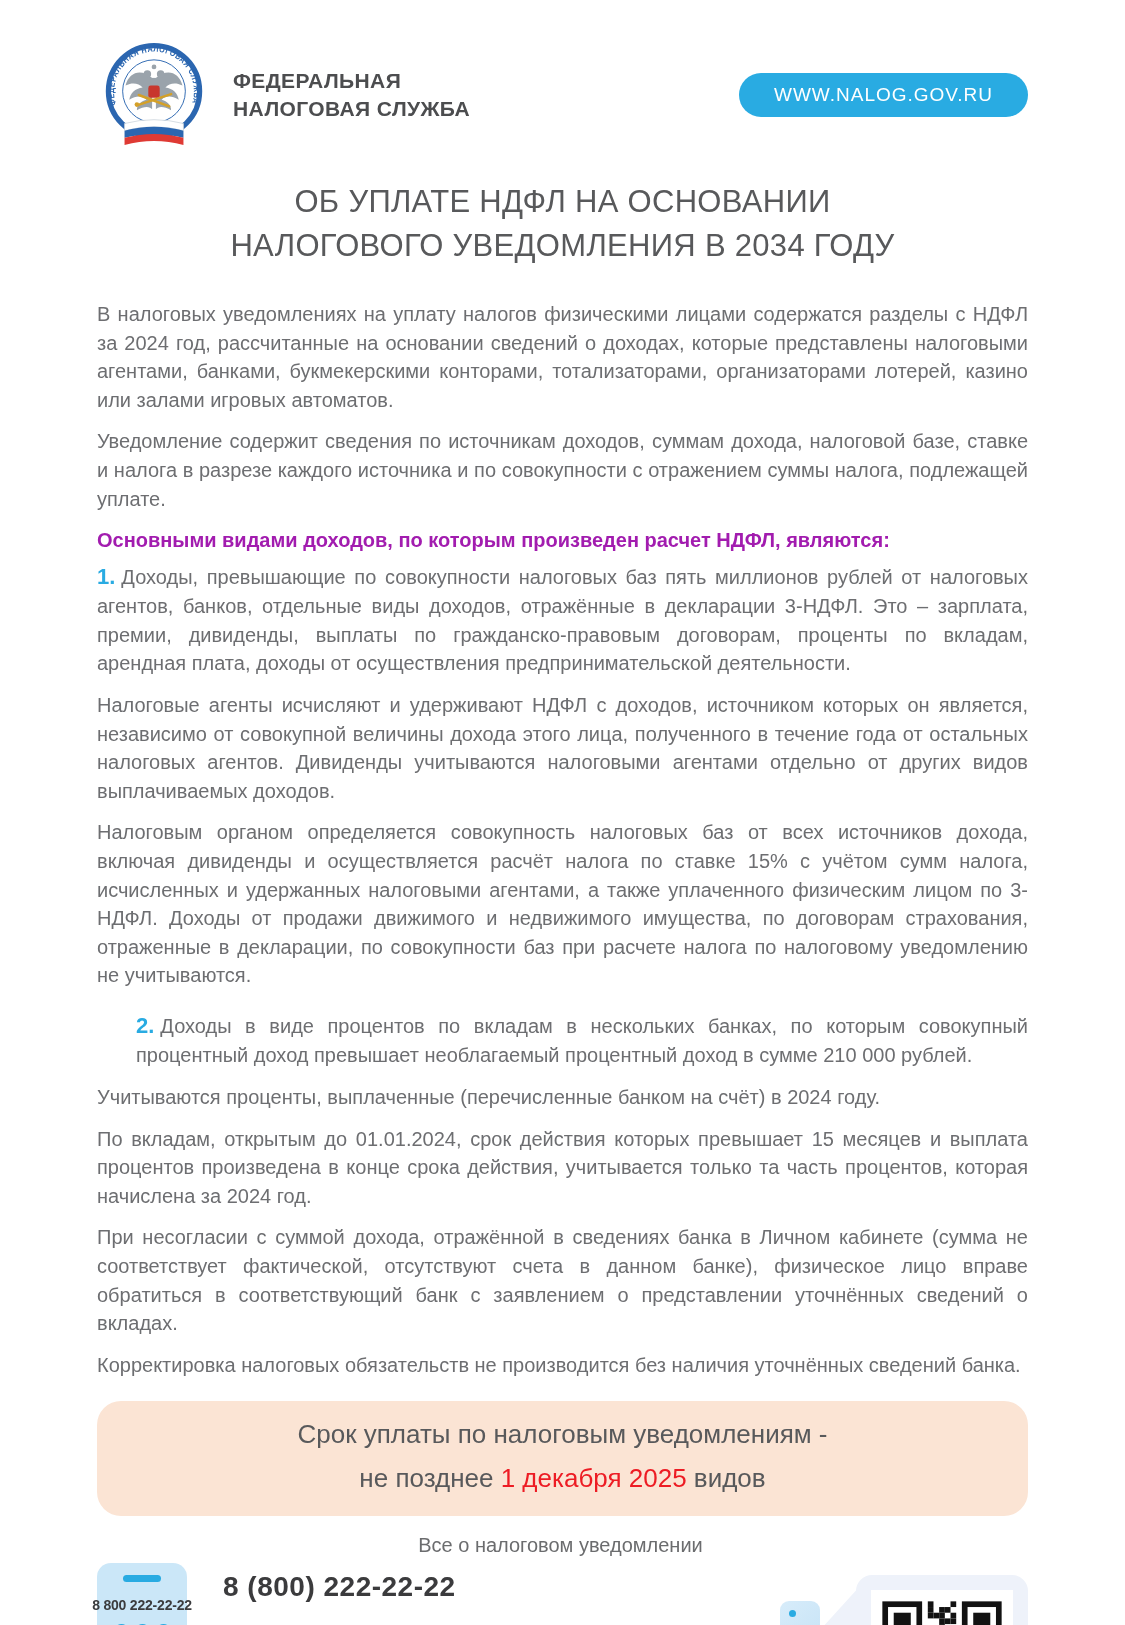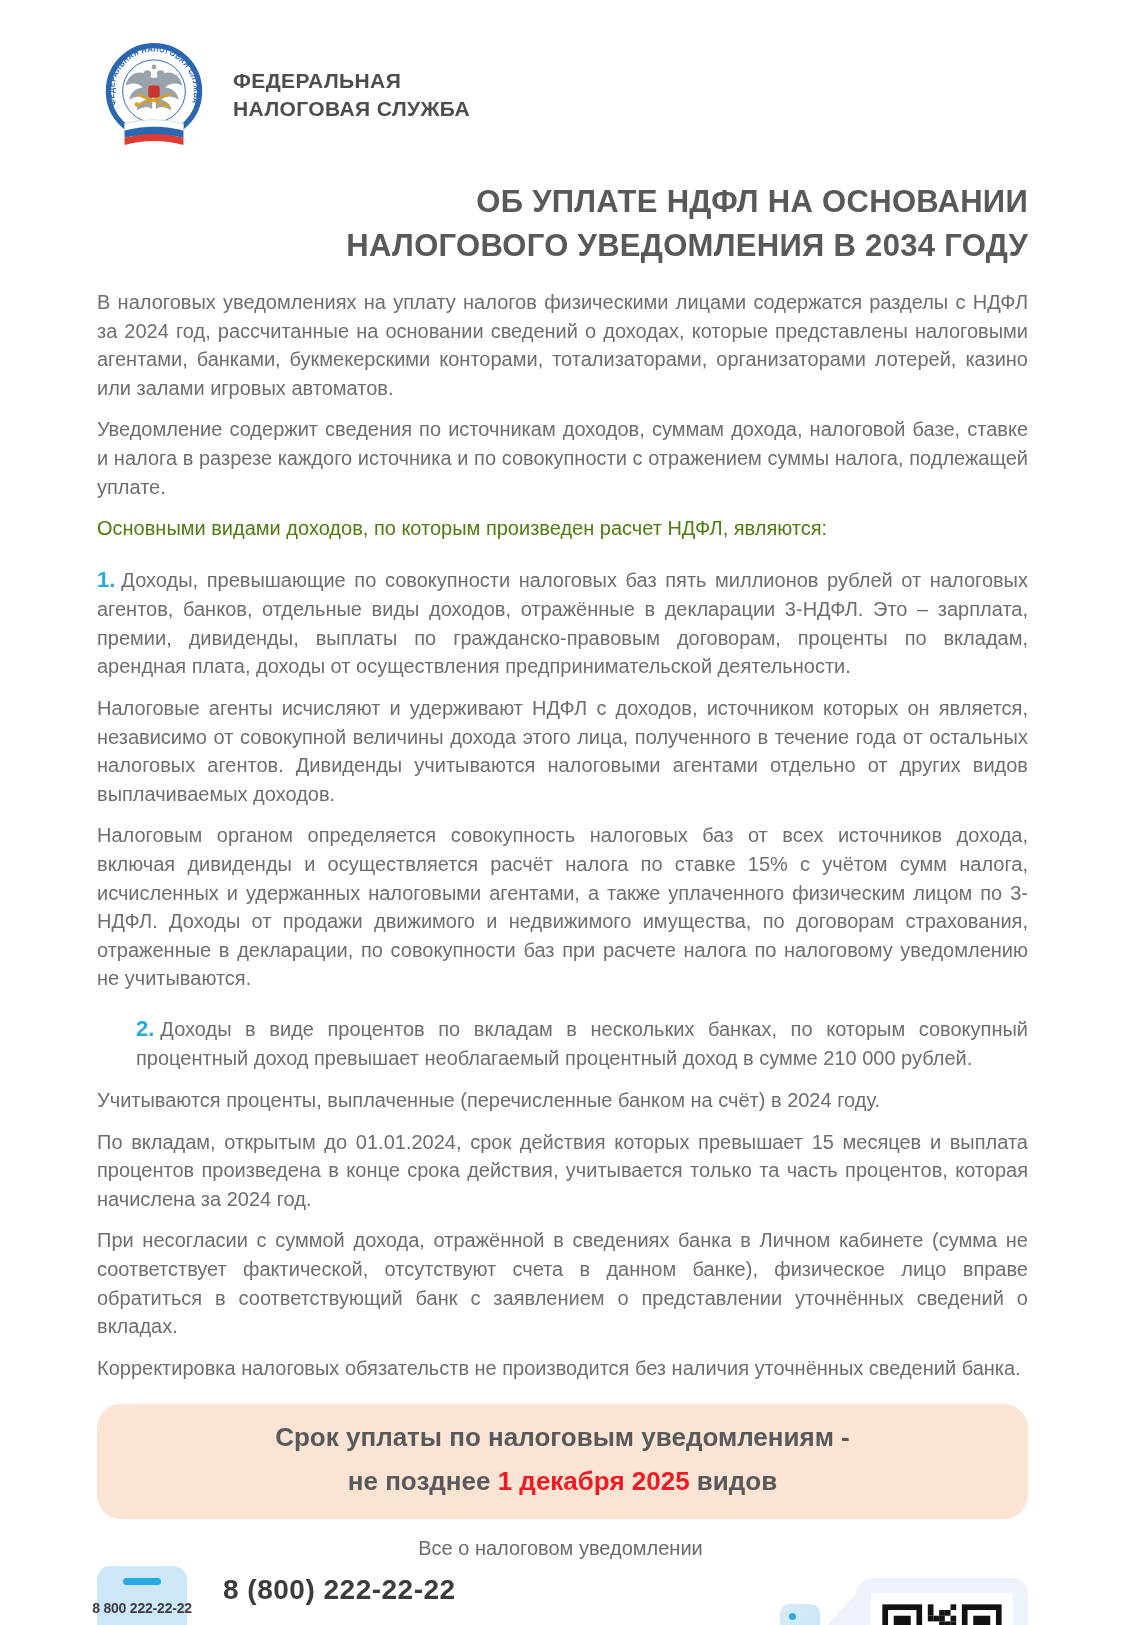--- a/index.html
+++ b/index.html
@@ -28,35 +28,35 @@
     margin-left:22px;font-weight:bold;font-size:21px;line-height:1.32;
     color:#4c4d4f;letter-spacing:.4px;
   }
   .site-pill{
     margin-left:auto;background:var(--accent);color:#fff;
     border-radius:22px;padding:11px 35px;font-size:19px;letter-spacing:1px;
     font-weight:normal;white-space:nowrap;
   }
   
   .title{
-    margin:26px 0 20px 0;text-align:right;font-size:31px;line-height:1.42;
-    font-weight:bold;color:var(--title-gray);letter-spacing:.3px;
+    margin:26px 0 32px 0;text-align:center;font-size:31px;line-height:1.42;
+    font-weight:normal;color:var(--title-gray);letter-spacing:.3px;
   }
   
   .para{
     margin:0 0 13px 0;font-size:20px;line-height:1.43;text-align:justify;
     color:var(--body-gray);
   }
-  .para.bold-heading{font-weight:normal;color:#4d7c0f;margin-bottom:21px;}
+  .para.bold-heading{font-weight:bold;color:#a21caf;margin-bottom:6px;}
   .num{color:var(--accent);font-weight:bold;font-size:22px;padding-right:6px;}
   
   .deadline-box{
     margin-top:22px;background:var(--peach);border-radius:24px;
     padding:18px 30px 22px 30px;text-align:center;
-    font-weight:bold;font-size:26px;color:var(--title-gray);
+    font-weight:normal;font-size:26px;color:var(--title-gray);
   }
   .deadline-box .line1{margin-bottom:13px;}
   .deadline-box .red{color:var(--red);}
   
   .qr-caption{
     margin:18px 4px 4px 0;text-align:center;font-size:20px;color:#6b6c6e;
   }
   
   .footer{display:flex;align-items:flex-start;margin-top:6px;}
   .phone-card{
@@ -116,20 +116,21 @@
       <g>
         <path d="M29 92 Q60 84 91 92 L91 99.5 Q60 91.5 29 99.5 Z" fill="#ffffff" stroke="#c9d2da" stroke-width="0.8"></path>
         <path d="M29 99.5 Q60 91.5 91 99.5 L91 107 Q60 99 29 107 Z" fill="#2b66b0"></path>
         <path d="M29 107 Q60 99 91 107 L91 114.5 Q60 106.5 29 114.5 Z" fill="#df3a34"></path>
       </g>
     </svg>
     <div class="org-name">
       <div>ФЕДЕРАЛЬНАЯ</div>
       <div>НАЛОГОВАЯ СЛУЖБА</div>
     </div>
+    <div class="site-pill">WWW.NALOG.GOV.RU</div>
   </header>
 
   <h1 class="title">
     <span>ОБ УПЛАТЕ НДФЛ НА ОСНОВАНИИ</span><br>
     <span>НАЛОГОВОГО УВЕДОМЛЕНИЯ В 2034 ГОДУ</span>
   </h1>
 
   <p class="para">В налоговых уведомлениях на уплату налогов физическими лицами содержатся разделы с НДФЛ за 2024 год, рассчитанные на основании сведений о доходах, которые представлены налоговыми агентами, банками, букмекерскими конторами, тотализаторами, организаторами лотерей, казино или залами игровых автоматов.</p>
   <p class="para">Уведомление содержит сведения по источникам доходов, суммам дохода, налоговой базе, ставке и налога в разрезе каждого источника и по совокупности с отражением суммы налога, подлежащей уплате.</p>
   <p class="para bold-heading">Основными видами доходов, по которым произведен расчет НДФЛ, являются:</p>

